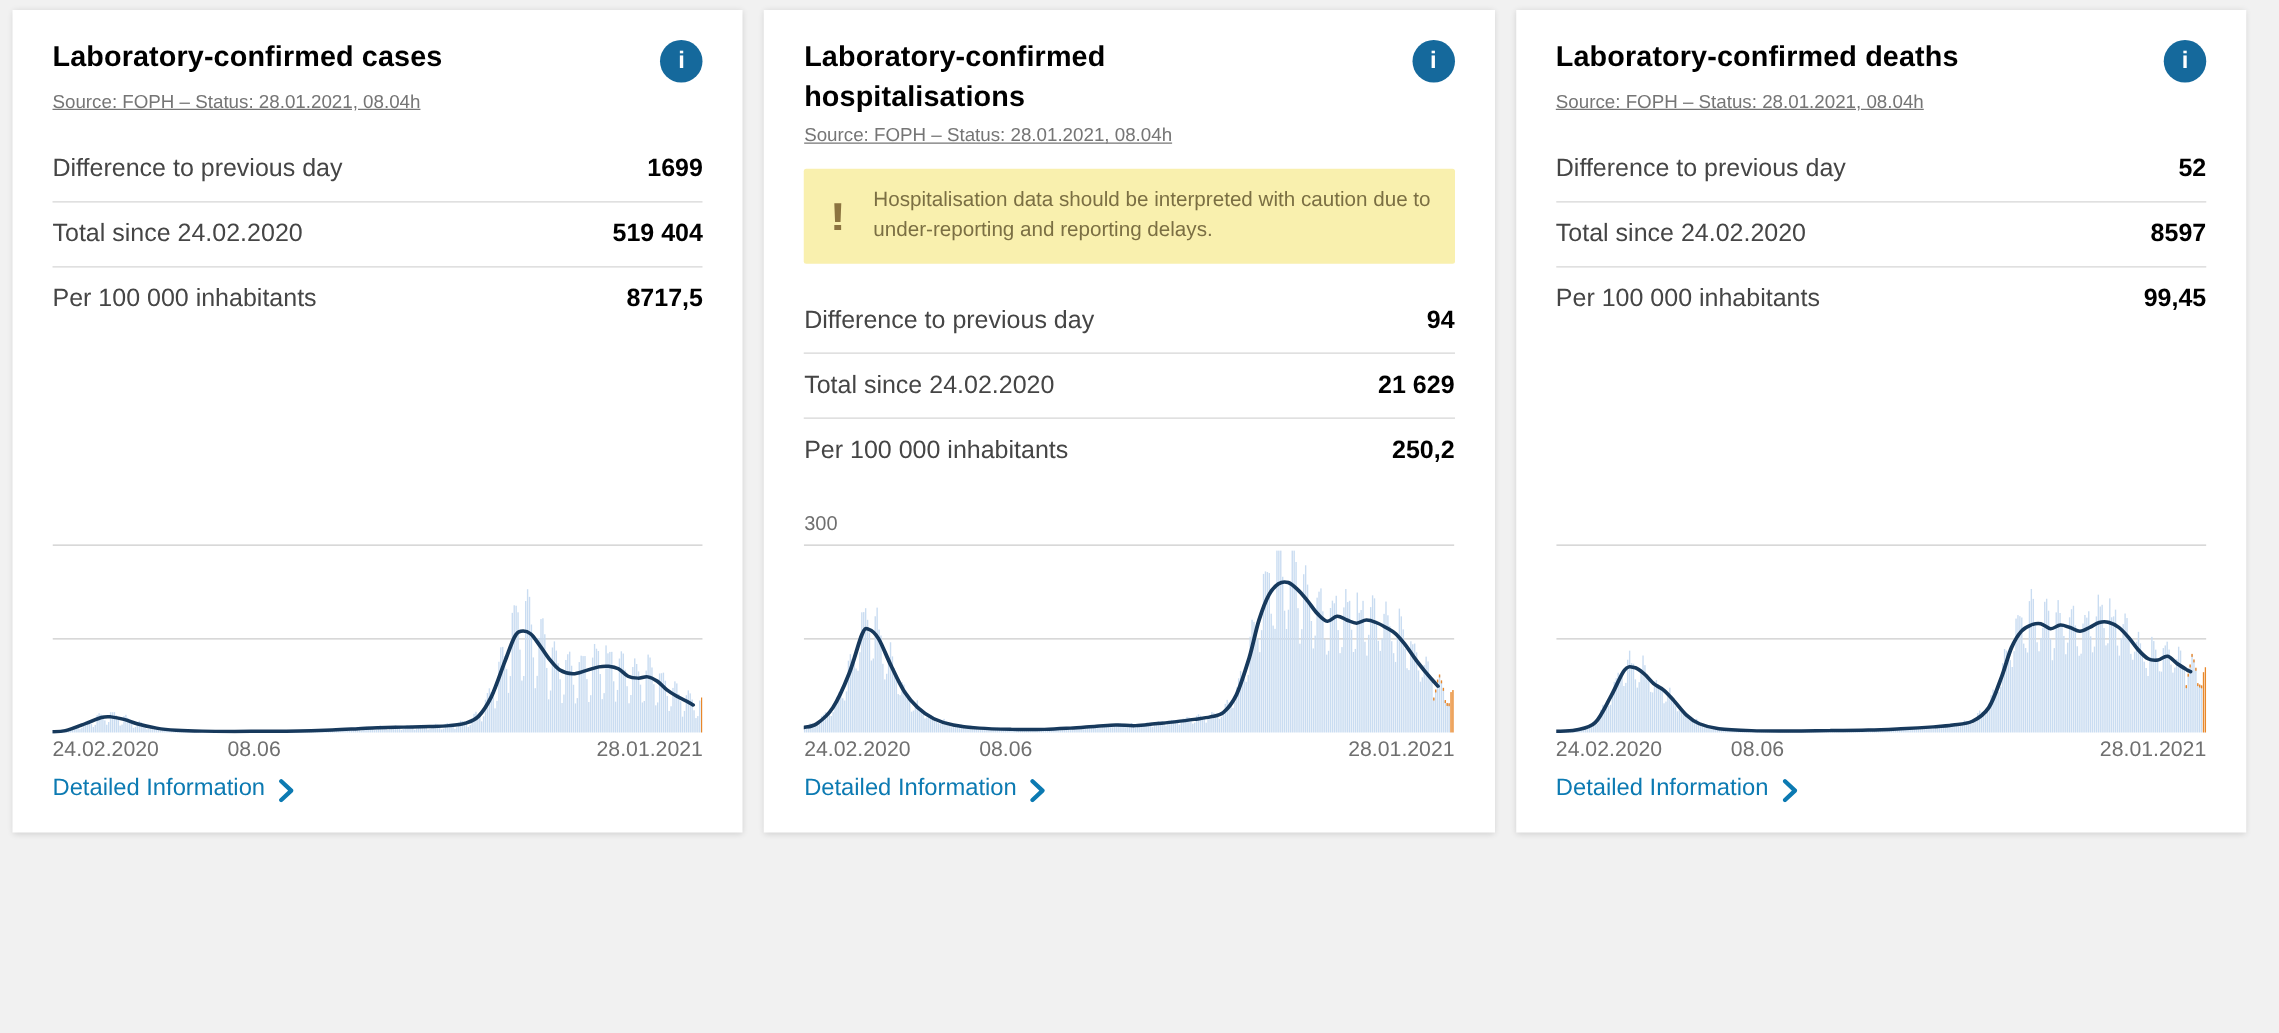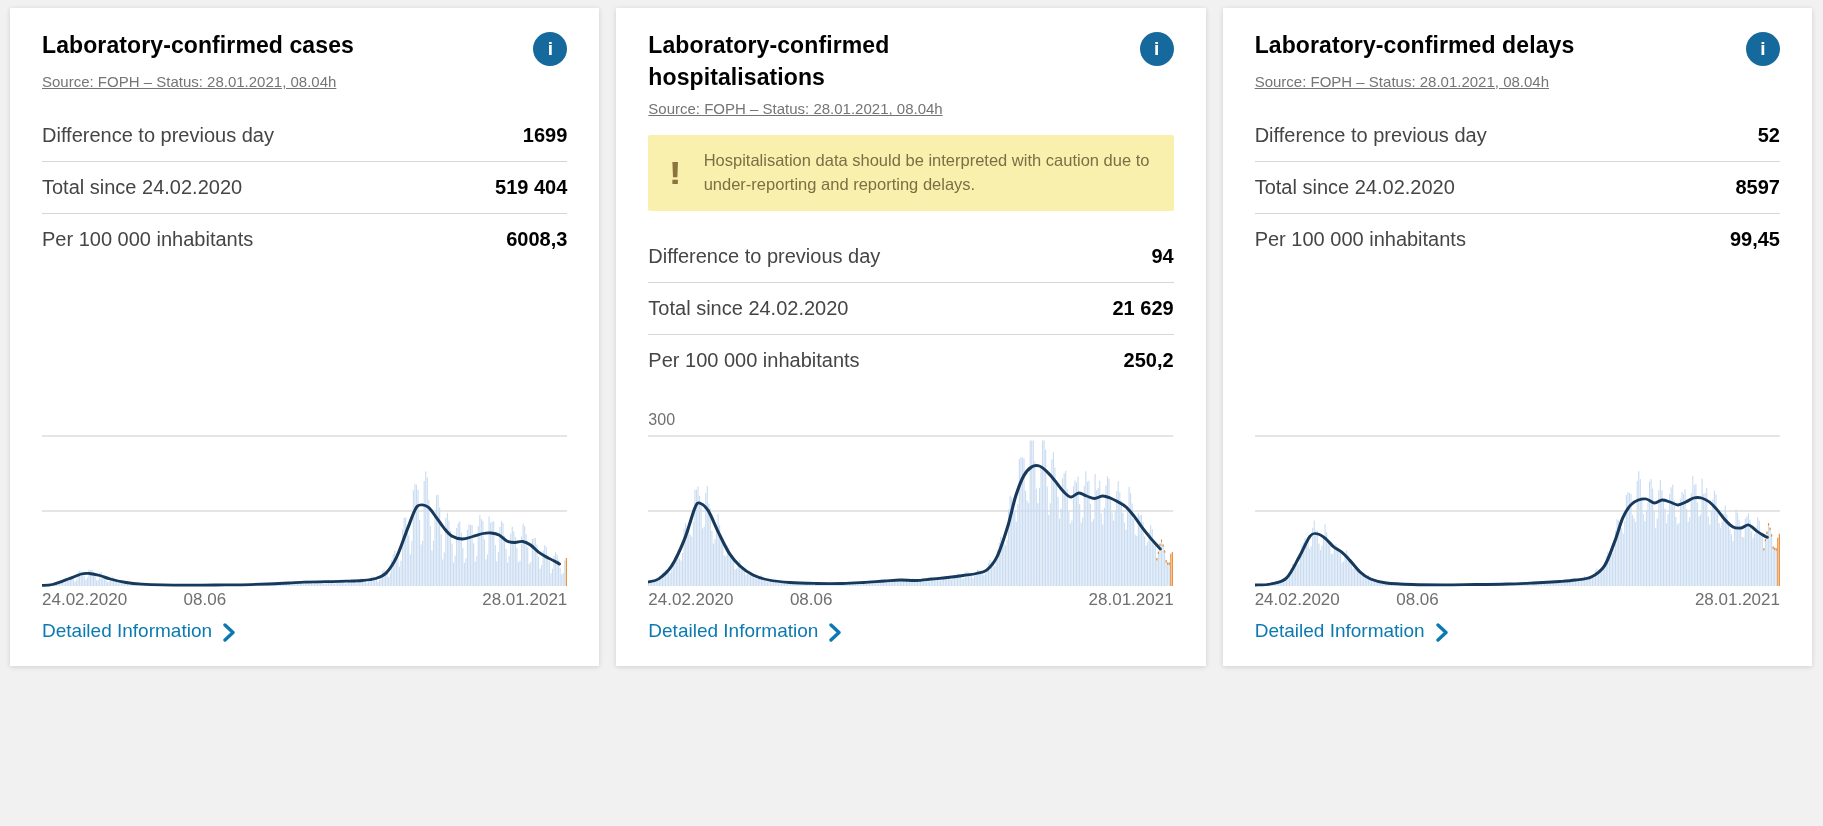--- a/index.html
+++ b/index.html
@@ -4,21 +4,21 @@
 <style>
   * { box-sizing: border-box; margin: 0; padding: 0; }
   html,body { width: 1823px; height: 826px; overflow: hidden; }
   body {
     font-family: "Liberation Sans", sans-serif;
     background: var(--page-bg, #f1f1f1);
   }
   .page {
     display: flex;
     gap: 17px;
-    padding: 8px 11px 14px 10px;
+    padding: 8px 26px 14px 10px;
     height: 680px;
   }
   .card {
     flex: 1 1 0;
     background: var(--card-bg, #fff);
     box-shadow: 0 1px 5px rgba(0,0,0,.14);
     padding: 22px 32px 24px 32px;
     display: flex;
     flex-direction: column;
   }
@@ -88,21 +88,21 @@
       <div class="stat-row">
         <span class="stat-label">Difference to previous day</span>
         <span class="stat-value">1699</span>
       </div>
       <div class="stat-row">
         <span class="stat-label">Total since 24.02.2020</span>
         <span class="stat-value">519 404</span>
       </div>
       <div class="stat-row">
         <span class="stat-label">Per 100 000 inhabitants</span>
-        <span class="stat-value">6008,3</span>
+        <span class="stat-value">8717,5</span>
       </div>
     </div>
     <div class="spacer"></div>
     <div class="chart">
       <svg class="plot" viewBox="0 0 470 155" preserveAspectRatio="none">
           <line x1="0" x2="470" y1="4.0" y2="4.0" stroke="#cbcbcb" stroke-width="1"></line>
           <line x1="0" x2="470" y1="79.0" y2="79.0" stroke="#cbcbcb" stroke-width="1"></line>
           <rect x="0.00" y="153.72" width="1.00" height="0.40" fill="#c9dcf1"></rect>
           <rect x="1.38" y="153.56" width="1.00" height="0.44" fill="#c9dcf1"></rect>
           <rect x="2.76" y="152.95" width="1.00" height="1.05" fill="#c9dcf1"></rect>
@@ -849,21 +849,21 @@
     <a class="link">
       <span>Detailed Information</span>
       <svg class="chevron" width="12" height="19" viewBox="0 0 12 19">
         <path d="M2 2 L10 9.5 L2 17" fill="none" stroke="currentColor" stroke-width="3.4" stroke-linecap="round" stroke-linejoin="round"></path>
       </svg>
     </a>
   </section>
 
   <section class="card">
     <div class="card-head">
-      <h2 class="title">Laboratory-confirmed delays</h2>
+      <h2 class="title">Laboratory-confirmed deaths</h2>
       <div class="info-btn">i</div>
     </div>
     <div class="source">Source: FOPH – Status: 28.01.2021, 08.04h</div>
     <div class="stats">
       <div class="stat-row">
         <span class="stat-label">Difference to previous day</span>
         <span class="stat-value">52</span>
       </div>
       <div class="stat-row">
         <span class="stat-label">Total since 24.02.2020</span>

